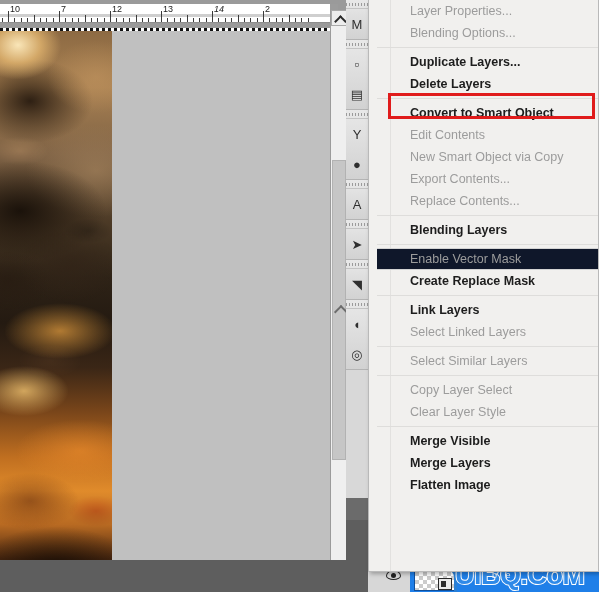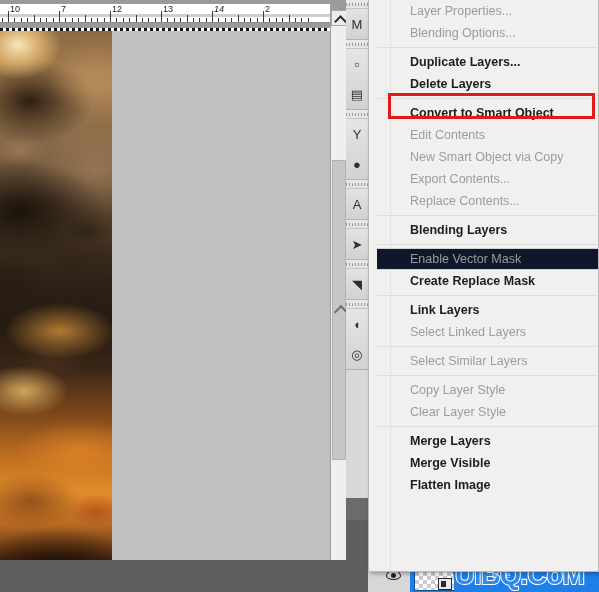--- a/index.html
+++ b/index.html
@@ -269,23 +269,23 @@
         <div class="mi enabled">Blending Layers</div>
         <div class="sep full"></div>
         <div class="mi disabled hover">Enable Vector Mask</div>
         <div class="mi enabled">Create Replace Mask</div>
         <div class="sep full"></div>
         <div class="mi enabled">Link Layers</div>
         <div class="mi disabled">Select Linked Layers</div>
         <div class="sep full"></div>
         <div class="mi disabled">Select Similar Layers</div>
         <div class="sep full"></div>
-        <div class="mi disabled">Copy Layer Style</div>
+        <div class="mi disabled">Copy Layer Select</div>
         <div class="mi disabled">Clear Layer Style</div>
         <div class="sep full"></div>
+        <div class="mi enabled">Merge Visible</div>
         <div class="mi enabled">Merge Layers</div>
-        <div class="mi enabled">Merge Visible</div>
         <div class="mi enabled">Flatten Image</div>
       </div>
     <div class="red-box"></div>
   </div>
 
 </div>
 
 </body></html>

